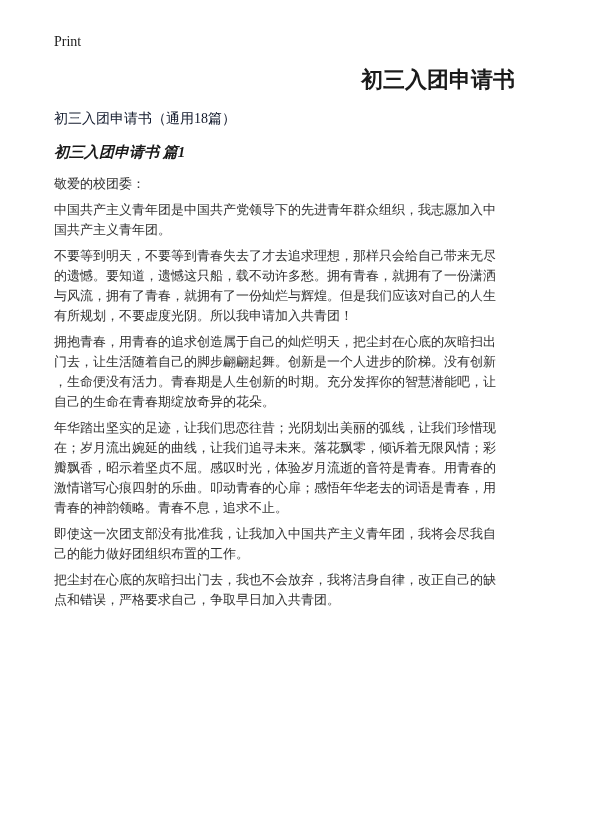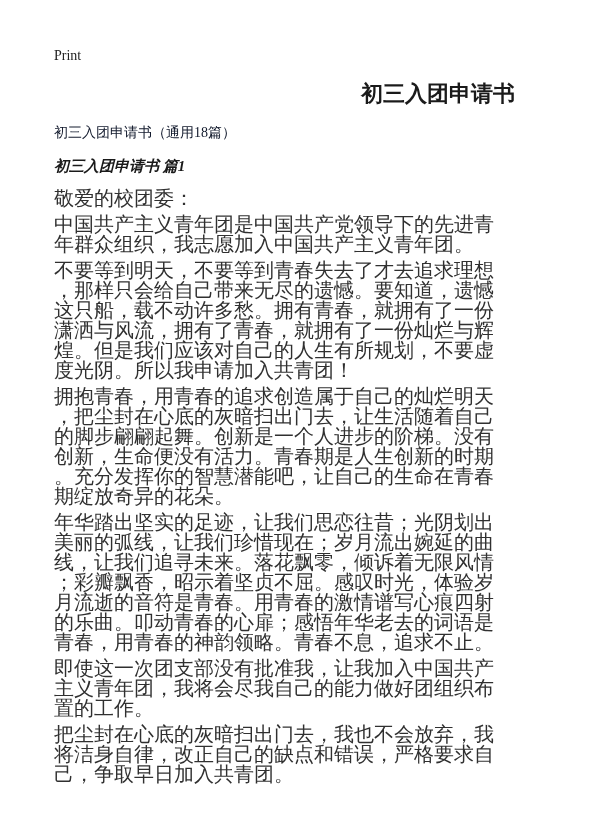--- a/index.html
+++ b/index.html
@@ -11,21 +11,21 @@
     width: 600px;
     height: 828px;
     font-family: "Liberation Serif", "DejaVu Serif", serif;
     color: #303030;
     overflow: hidden;
   }
   .page {
     box-sizing: border-box;
     width: 556px;
     height: 828px;
-    padding: 46px 41px 0 54px;
+    padding: 32px 41px 0 54px;
     background: #ffffff;
     overflow: hidden;
   }
   .print-link {
     display: inline-block;
     font-size: 14px;
     line-height: 16px;
     color: #222222;
     cursor: pointer;
   }
@@ -45,21 +45,21 @@
   }
   h2.section-heading {
     font-size: 15px;
     line-height: 17px;
     font-weight: bold;
     color: #1a1a1a;
     margin: 15px 0 0 0;
     font-style: italic;
   }
   p.body-text {
-    font-size: 20px;
+    font-size: 13px;
     line-height: 20px;
     color: #303030;
     margin: 6px 16px 0 0;
     word-break: break-all;
     line-break: anywhere;
     overflow-wrap: anywhere;
   }
   p.salutation {
     margin-top: 13px;
   }

